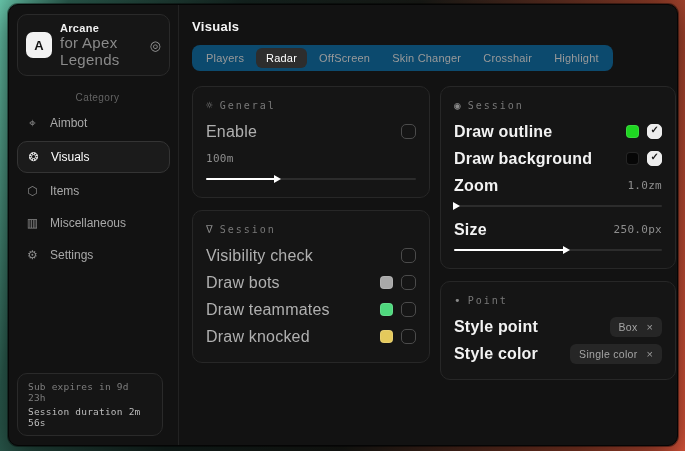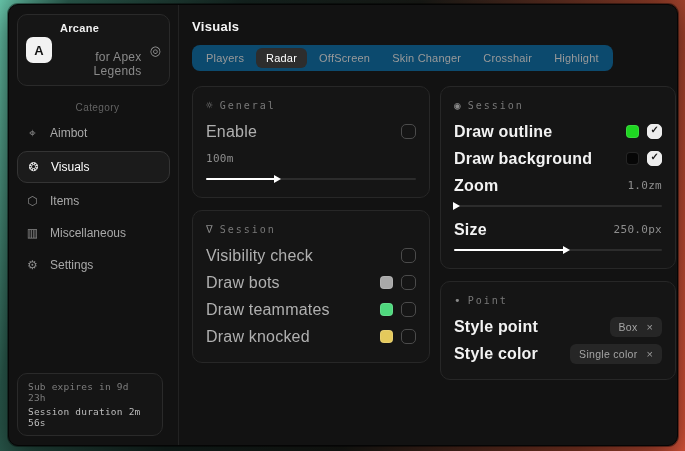--- a/index.html
+++ b/index.html
@@ -25,21 +25,21 @@
     margin:9px 8px 0 8px; border:1px solid #2a2a2a; border-radius:10px;
     padding:7px 8px; display:flex; align-items:center; gap:8px; background:#161616;
   }
   .app-logo {
     width:26px; height:26px; border-radius:7px; background:#f2f2f2;
     display:flex; align-items:center; justify-content:center;
     font-weight:bold; font-size:13px; color:#141414;
   }
   .app-meta { flex:1; min-width:0; }
   .app-name { font-size:11px; font-weight:bold; color:#f0f0f0; letter-spacing:.3px; }
-  .app-sub { font-size:12px; color:#8a8a8a; margin-top:16px; letter-spacing:.3px;text-align:right; }
+  .app-sub { font-size:15px; color:#8a8a8a; margin-top:0; letter-spacing:.3px; }
   .app-target { color:#9a9a9a; font-size:13px; cursor:pointer; }
 
   .category-label { margin:16px 0 4px 8px; font-size:10px; color:#636363; letter-spacing:.4px;text-align:center; }
 
   .nav { display:flex; flex-direction:column; }
   .nav-item {
     display:flex; align-items:center; gap:10px; padding:9px 16px;
     color:#a9a9a9; font-size:12px; cursor:pointer;
   }
   .nav-item .nav-icon { width:15px; text-align:center; font-size:12px; color:#8a8a8a; }

